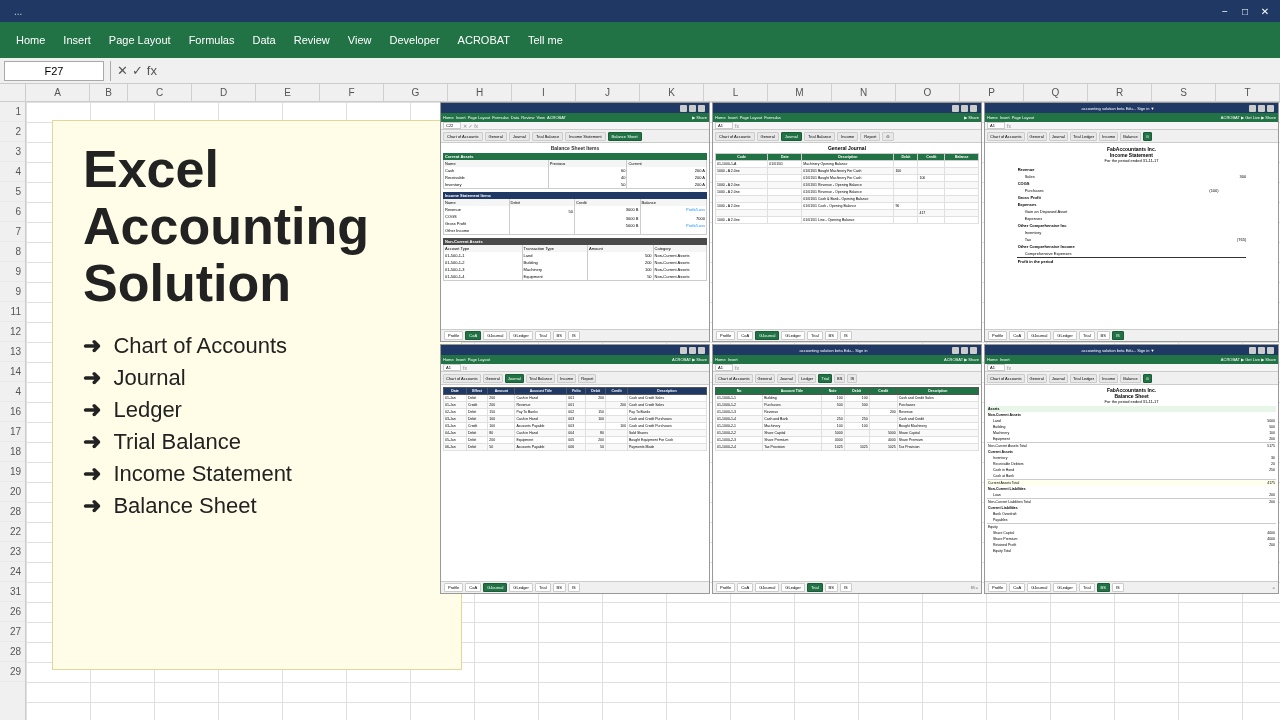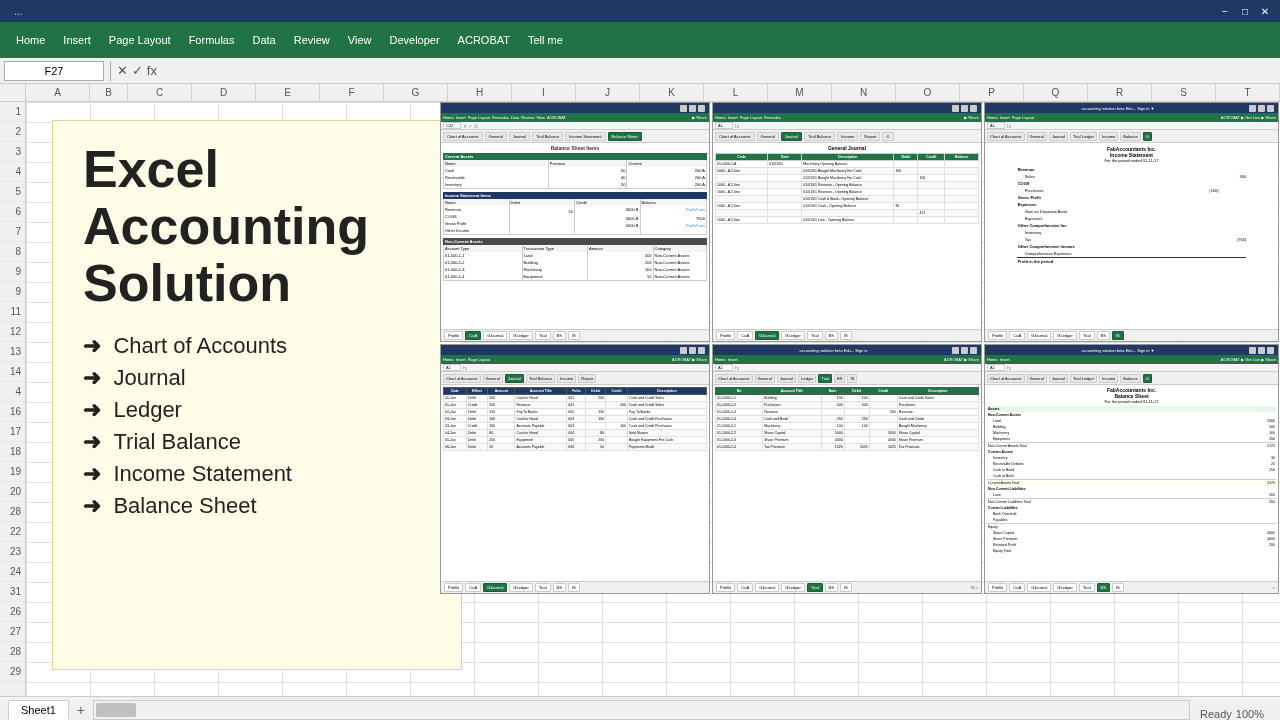--- a/index.html
+++ b/index.html
@@ -1112,27 +1112,14 @@
             <span style="font-size:4px; padding:1px 3px; background:#217346; color:#fff; border:1px solid #1a5c38; border-radius:1px 1px 0 0;">BS</span>
             <span style="font-size:4px; padding:1px 3px; background:#fff; border:1px solid #ccc; border-radius:1px 1px 0 0;">IS</span>
             <span style="font-size:3px; color:#666; margin-left:auto;">⊙</span>
           </div>
         </div>
 
       </div>
     </div>
   </div>
 
-  <div class="sheet-tabs">
-    <div class="sheet-tab active">Sheet1</div>
-    <div class="add-sheet-btn">+</div>
-    <div style="flex:1; display:flex; align-items:center;">
-      <div class="scroll-bar-h">
-        <div class="scroll-thumb-h"></div>
-      </div>
-    </div>
-    <div style="display:flex; align-items:center; gap:4px; padding:0 8px;">
-      <span style="font-size:11px; color:#555;">Ready</span>
-      <span style="font-size:11px; color:#555;">100%</span>
-    </div>
-  </div>
 
 </div>
 
 </body></html>

